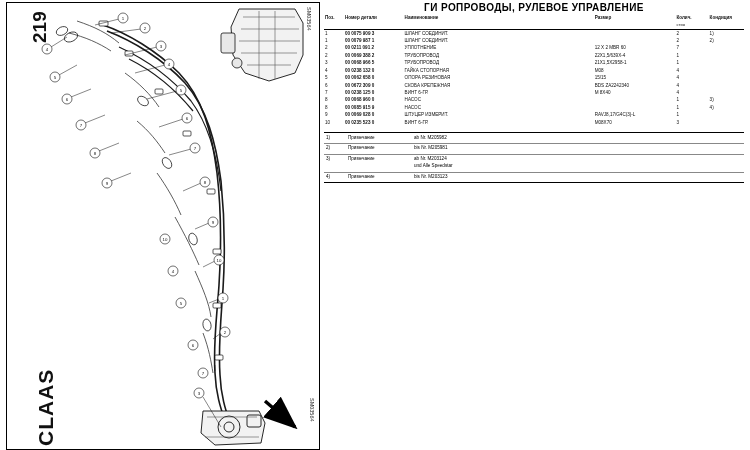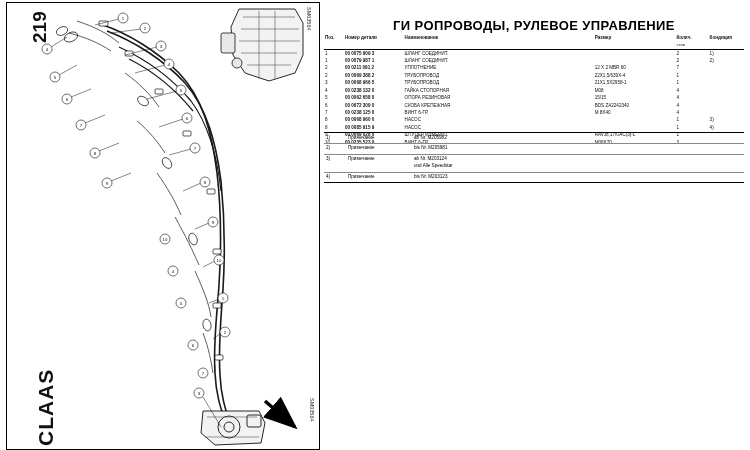--- a/index.html
+++ b/index.html
@@ -79,25 +79,24 @@
   
   #parts-panel {
     position: absolute;
     left: 324px;
     top: 2px;
     width: 420px;
     height: 190px;
   }
   #parts-title {
     text-align: center;
-    font-size: 13px;
+    font-size: 10px;
     font-weight: bold;
     letter-spacing: 0.4px;
     padding-bottom: 2px;
-    margin-top: 16px;
   }
   table.parts {
     width: 420px;
     border-collapse: collapse;
     table-layout: fixed;
   }
   table.parts th, table.parts td {
     font-size: 4.6px;
     padding: 0.4px 1px;
     vertical-align: top;

